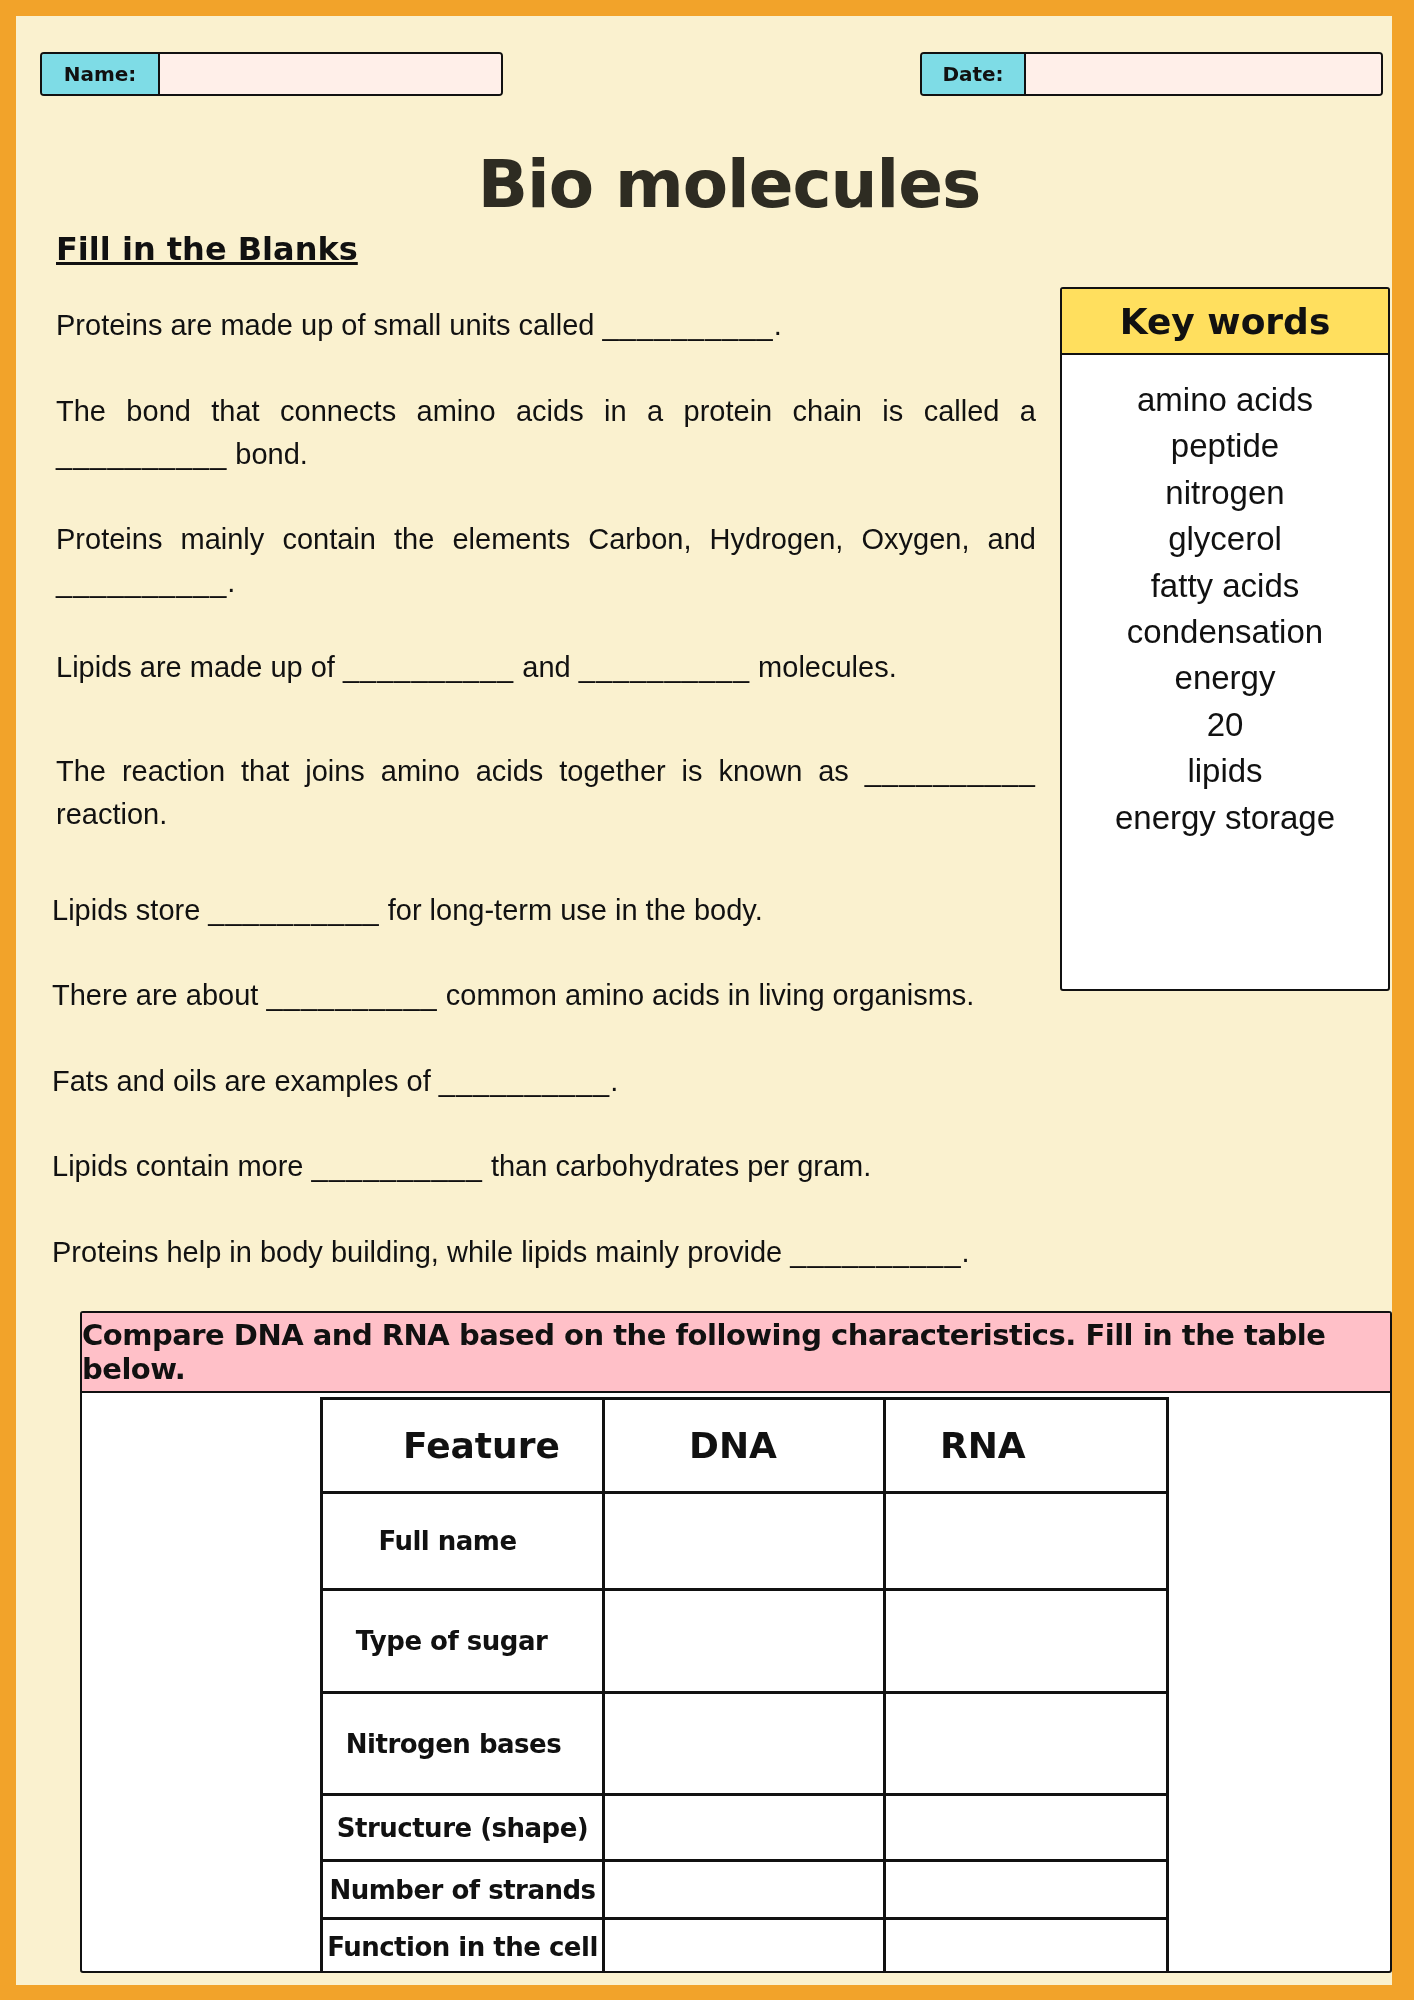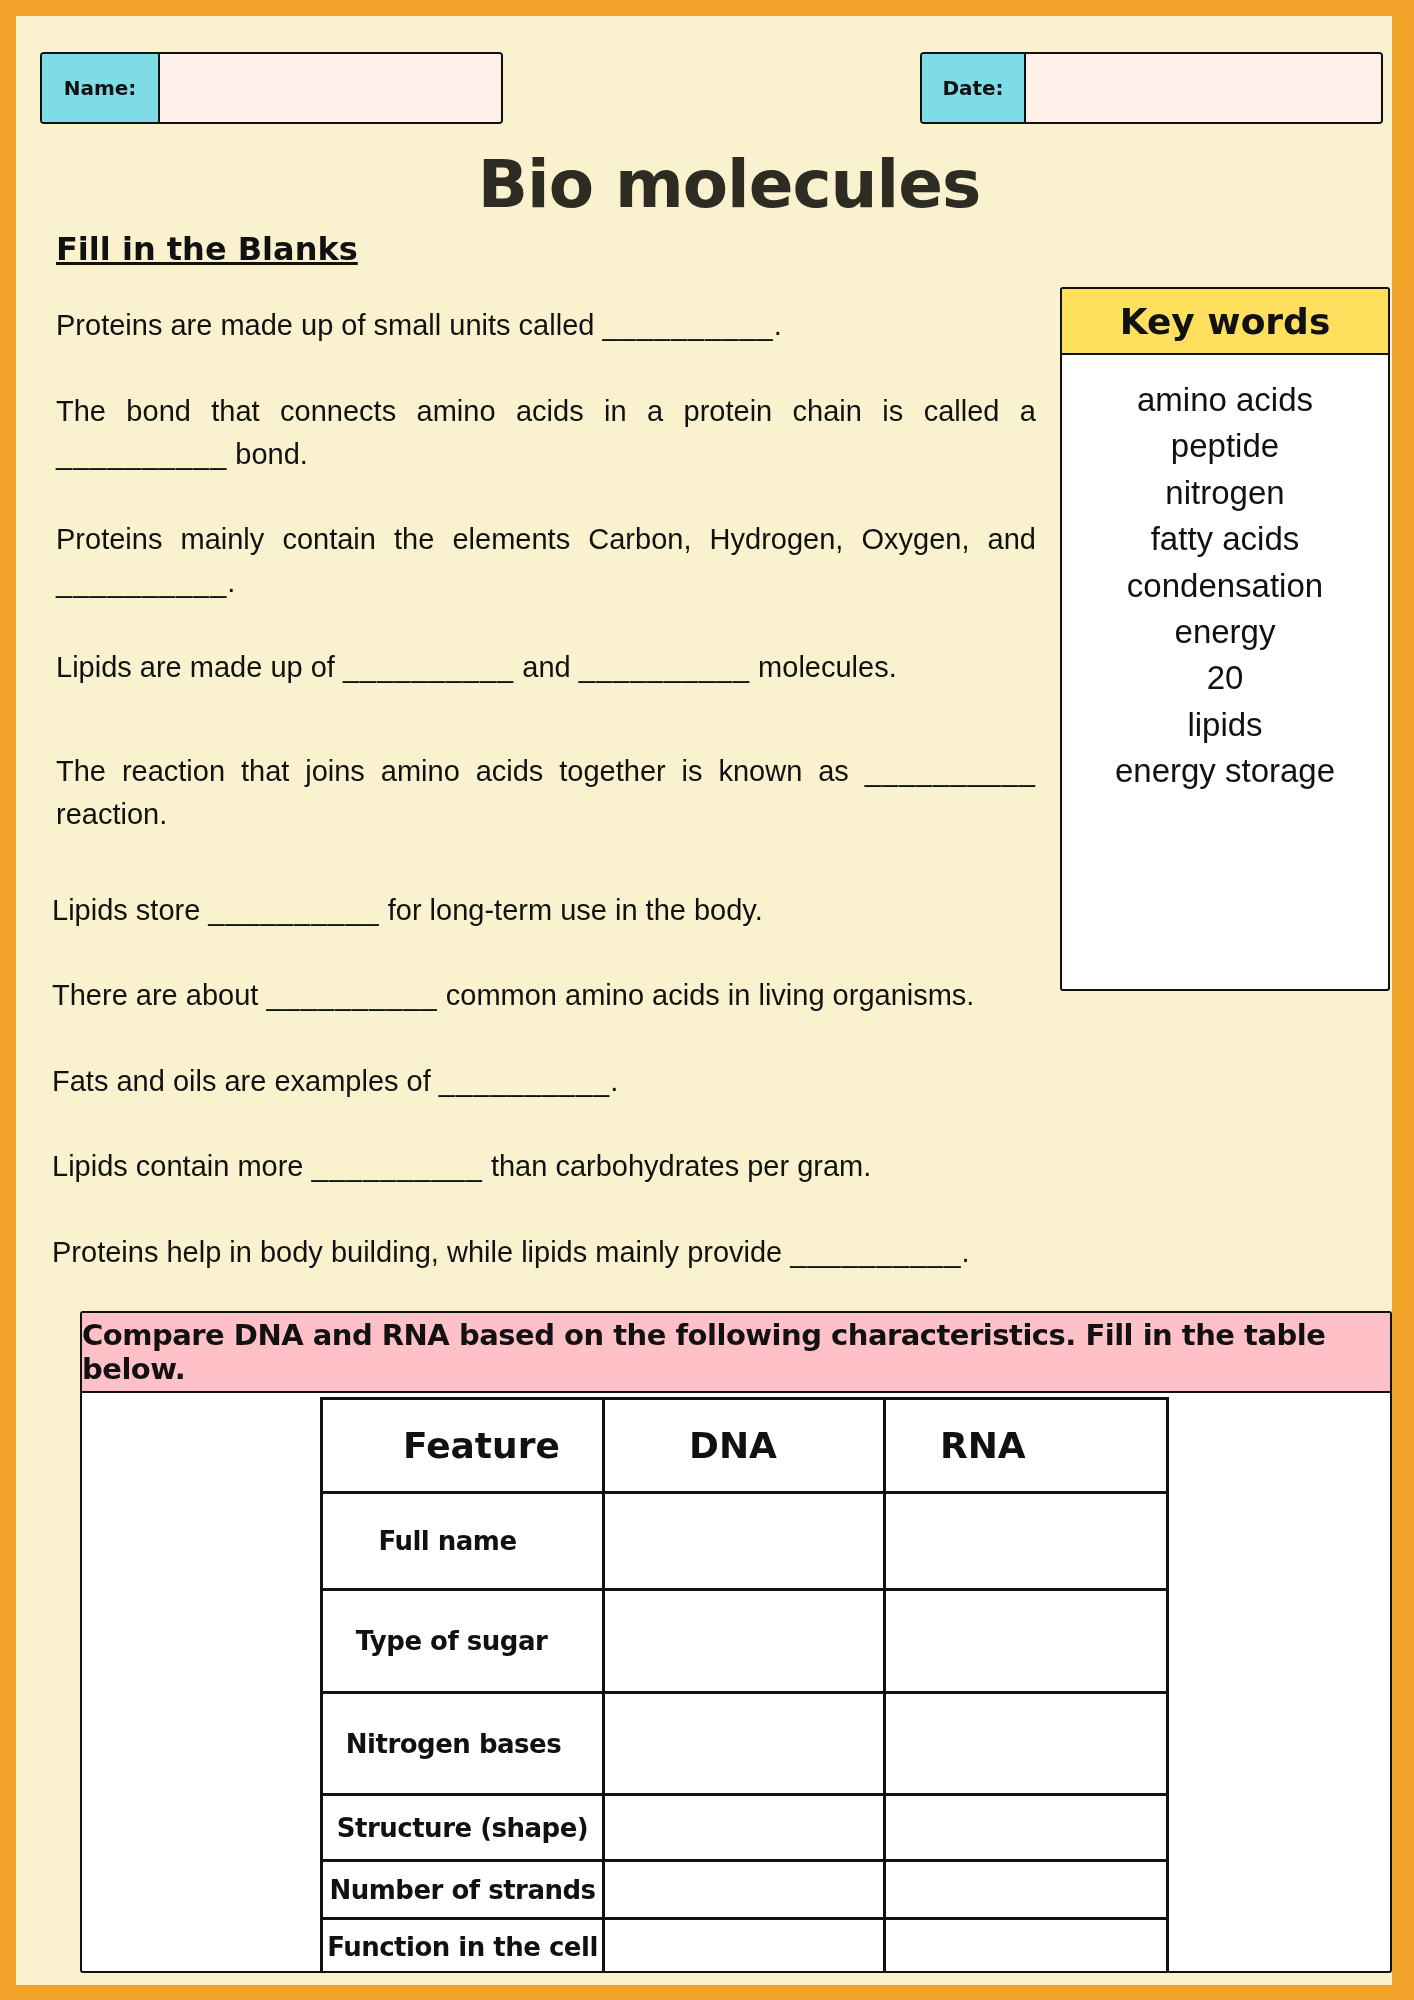--- a/index.html
+++ b/index.html
@@ -12,21 +12,21 @@
     color: #111;
   }
   .page {
     position: absolute;
     left: 16px; top: 16px;
     width: 1376px; height: 1969px;
     background: #FAF1CF;
   }
   .field {
     position: absolute;
-    height: 72px;
+    height: 44px;
     border: 2px solid #111;
     border-radius: 4px;
     display: flex;
     overflow: hidden;
     box-sizing: border-box;
   }
   .field .lbl {
     background: #7EDCE6;
     border-right: 2px solid #111;
     display: flex; align-items: center; justify-content: center;
@@ -200,20 +200,21 @@
   <div class="q" style="top:1215px; left:36px;">
     <span>Proteins help in body building, while lipids mainly provide </span><span class="blank">__________</span><span>.</span>
   </div>
 
   <div class="keywords">
     <div class="kh">Key words</div>
     <ul>
       <li>amino acids</li>
       <li>peptide</li>
       <li>nitrogen</li>
+      <li>glycerol</li>
       <li>fatty acids</li>
       <li>condensation</li>
       <li>energy</li>
       <li>20</li>
       <li>lipids</li>
       <li>energy storage</li>
     </ul>
   </div>
 
   <div class="compare">

